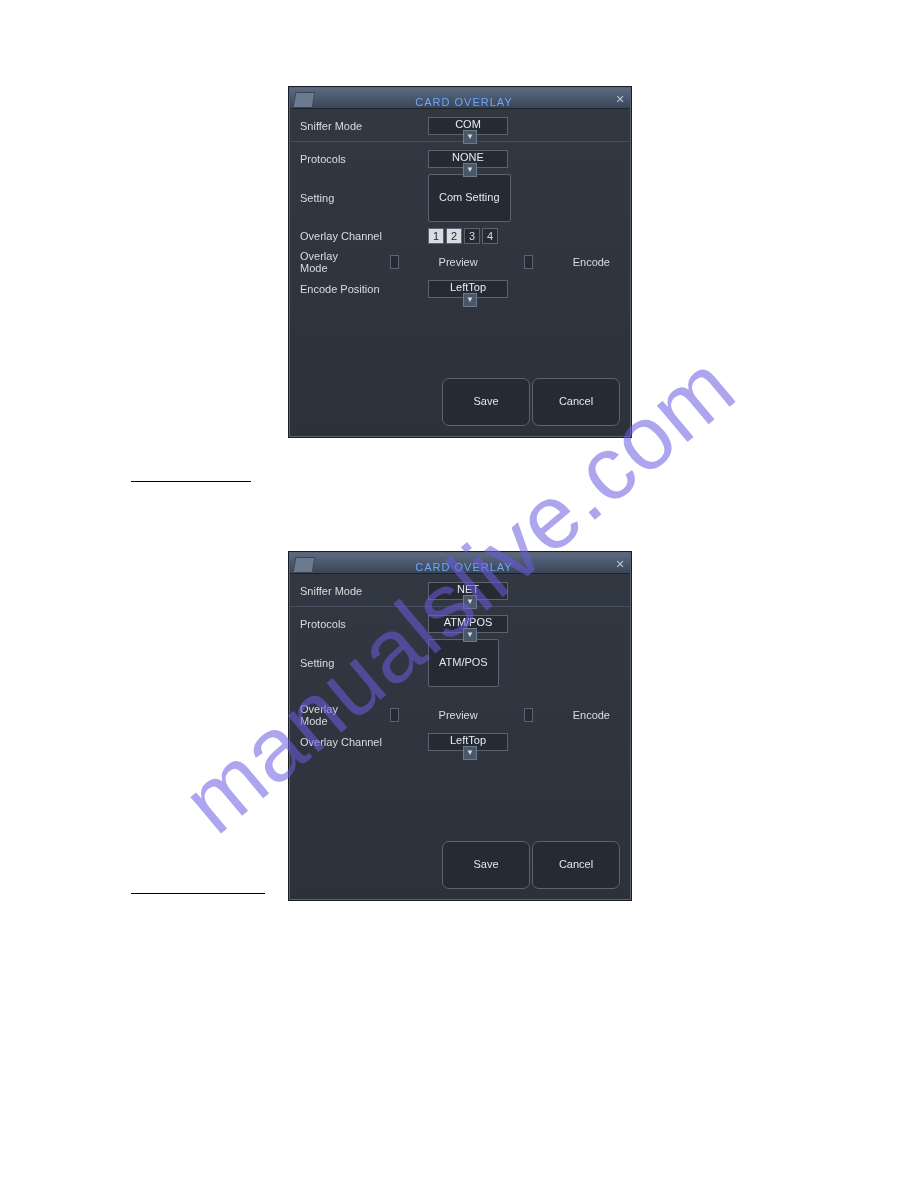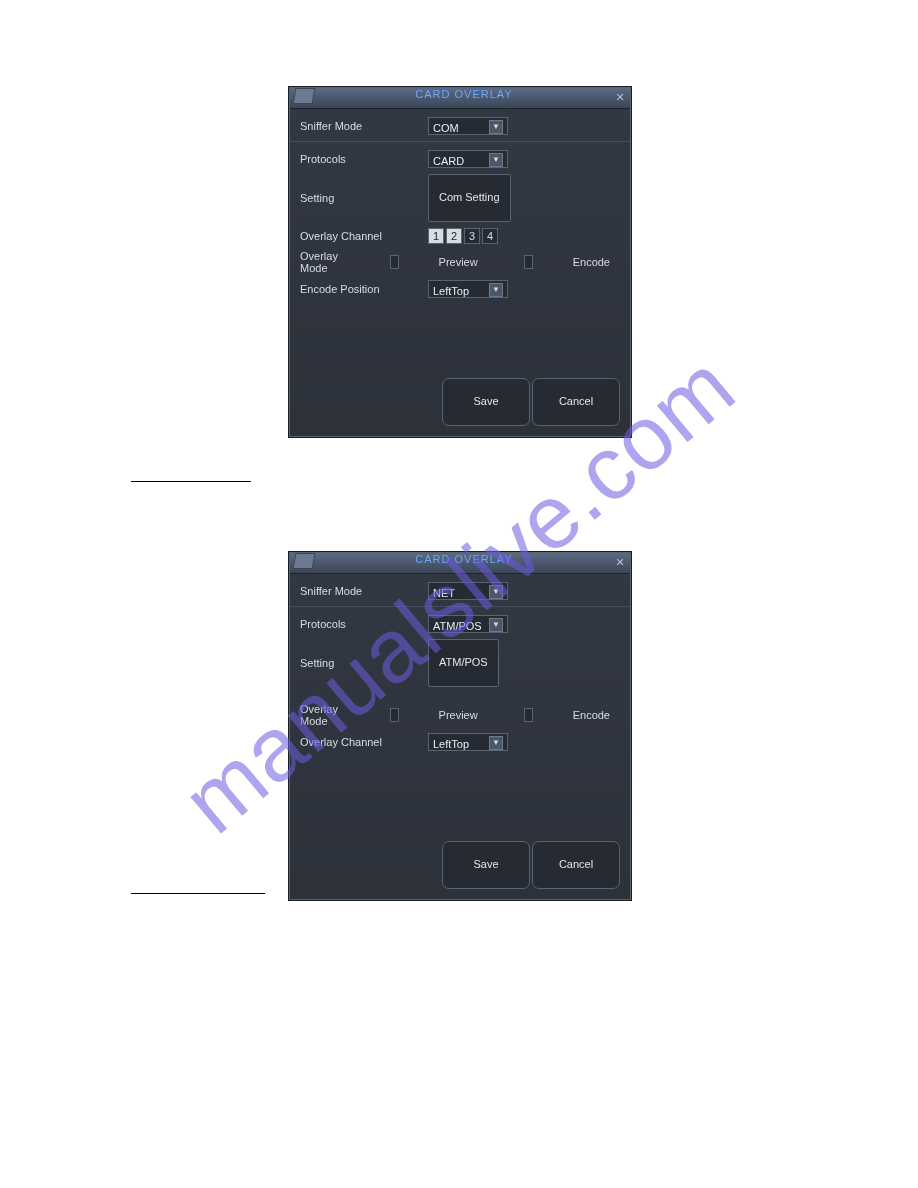--- a/index.html
+++ b/index.html
@@ -28,21 +28,21 @@
     position: absolute;
     width: 340px;
     background: #303640;
     border: 1px solid #5a6370;
     box-shadow: 0 0 0 1px #1a1d22;
   }
   .dialog1 { left: 289px; top: 87px; }
   .dialog2 { left: 289px; top: 552px; }
   .titlebar {
     display: flex;
-    align-items: flex-start;
+    align-items: flex-end;
     height: 20px;
     background: linear-gradient(#5b6a84, #3a4556);
     border-bottom: 1px solid #1e232b;
     gap: 29px;
   }
   .title-icon {
     width: 18px;
     height: 14px;
     margin: 0 4px;
     background: #6b7a8f;
@@ -81,28 +81,29 @@
     width: 92px;
     color: #d8dde4;
   }
   .sep {
     border-top: 1px solid #44505f;
     margin: 6px -10px 8px -10px;
   }
   .dropdown {
     position: relative;
     display: inline-flex;
-    align-items: flex-end;
+    align-items: center;
     background: #262b33;
     border: 1px solid #5a6370;
     height: 16px;
     width: 70px;
     padding: 0 4px;
     color: #e8edf4;
     cursor: pointer;
+    flex-direction: column;
   }
   .dropdown .dd-text { flex: 1; font-size: 11px; }
   .dropdown .dd-arrow {
     width: 12px;
     height: 12px;
     background: #4a5768;
     border: 1px solid #6d7a8c;
     text-align: center;
     font-size: 8px;
     line-height: 12px;
@@ -180,21 +181,21 @@
       <div class="label-cell">Sniffer Mode</div>
       <div class="dropdown">
         <span class="dd-text">COM</span>
         <span class="dd-arrow">▼</span>
       </div>
     </div>
     <div class="sep"></div>
     <div class="row">
       <div class="label-cell">Protocols</div>
       <div class="dropdown">
-        <span class="dd-text">CARD</span>
+        <span class="dd-text">NONE</span>
         <span class="dd-arrow">▼</span>
       </div>
     </div>
     <div class="row">
       <div class="label-cell">Setting</div>
       <span class="btn">Com Setting</span>
     </div>
     <div class="row">
       <div class="label-cell">Overlay Channel</div>
       <div class="chan-group">

